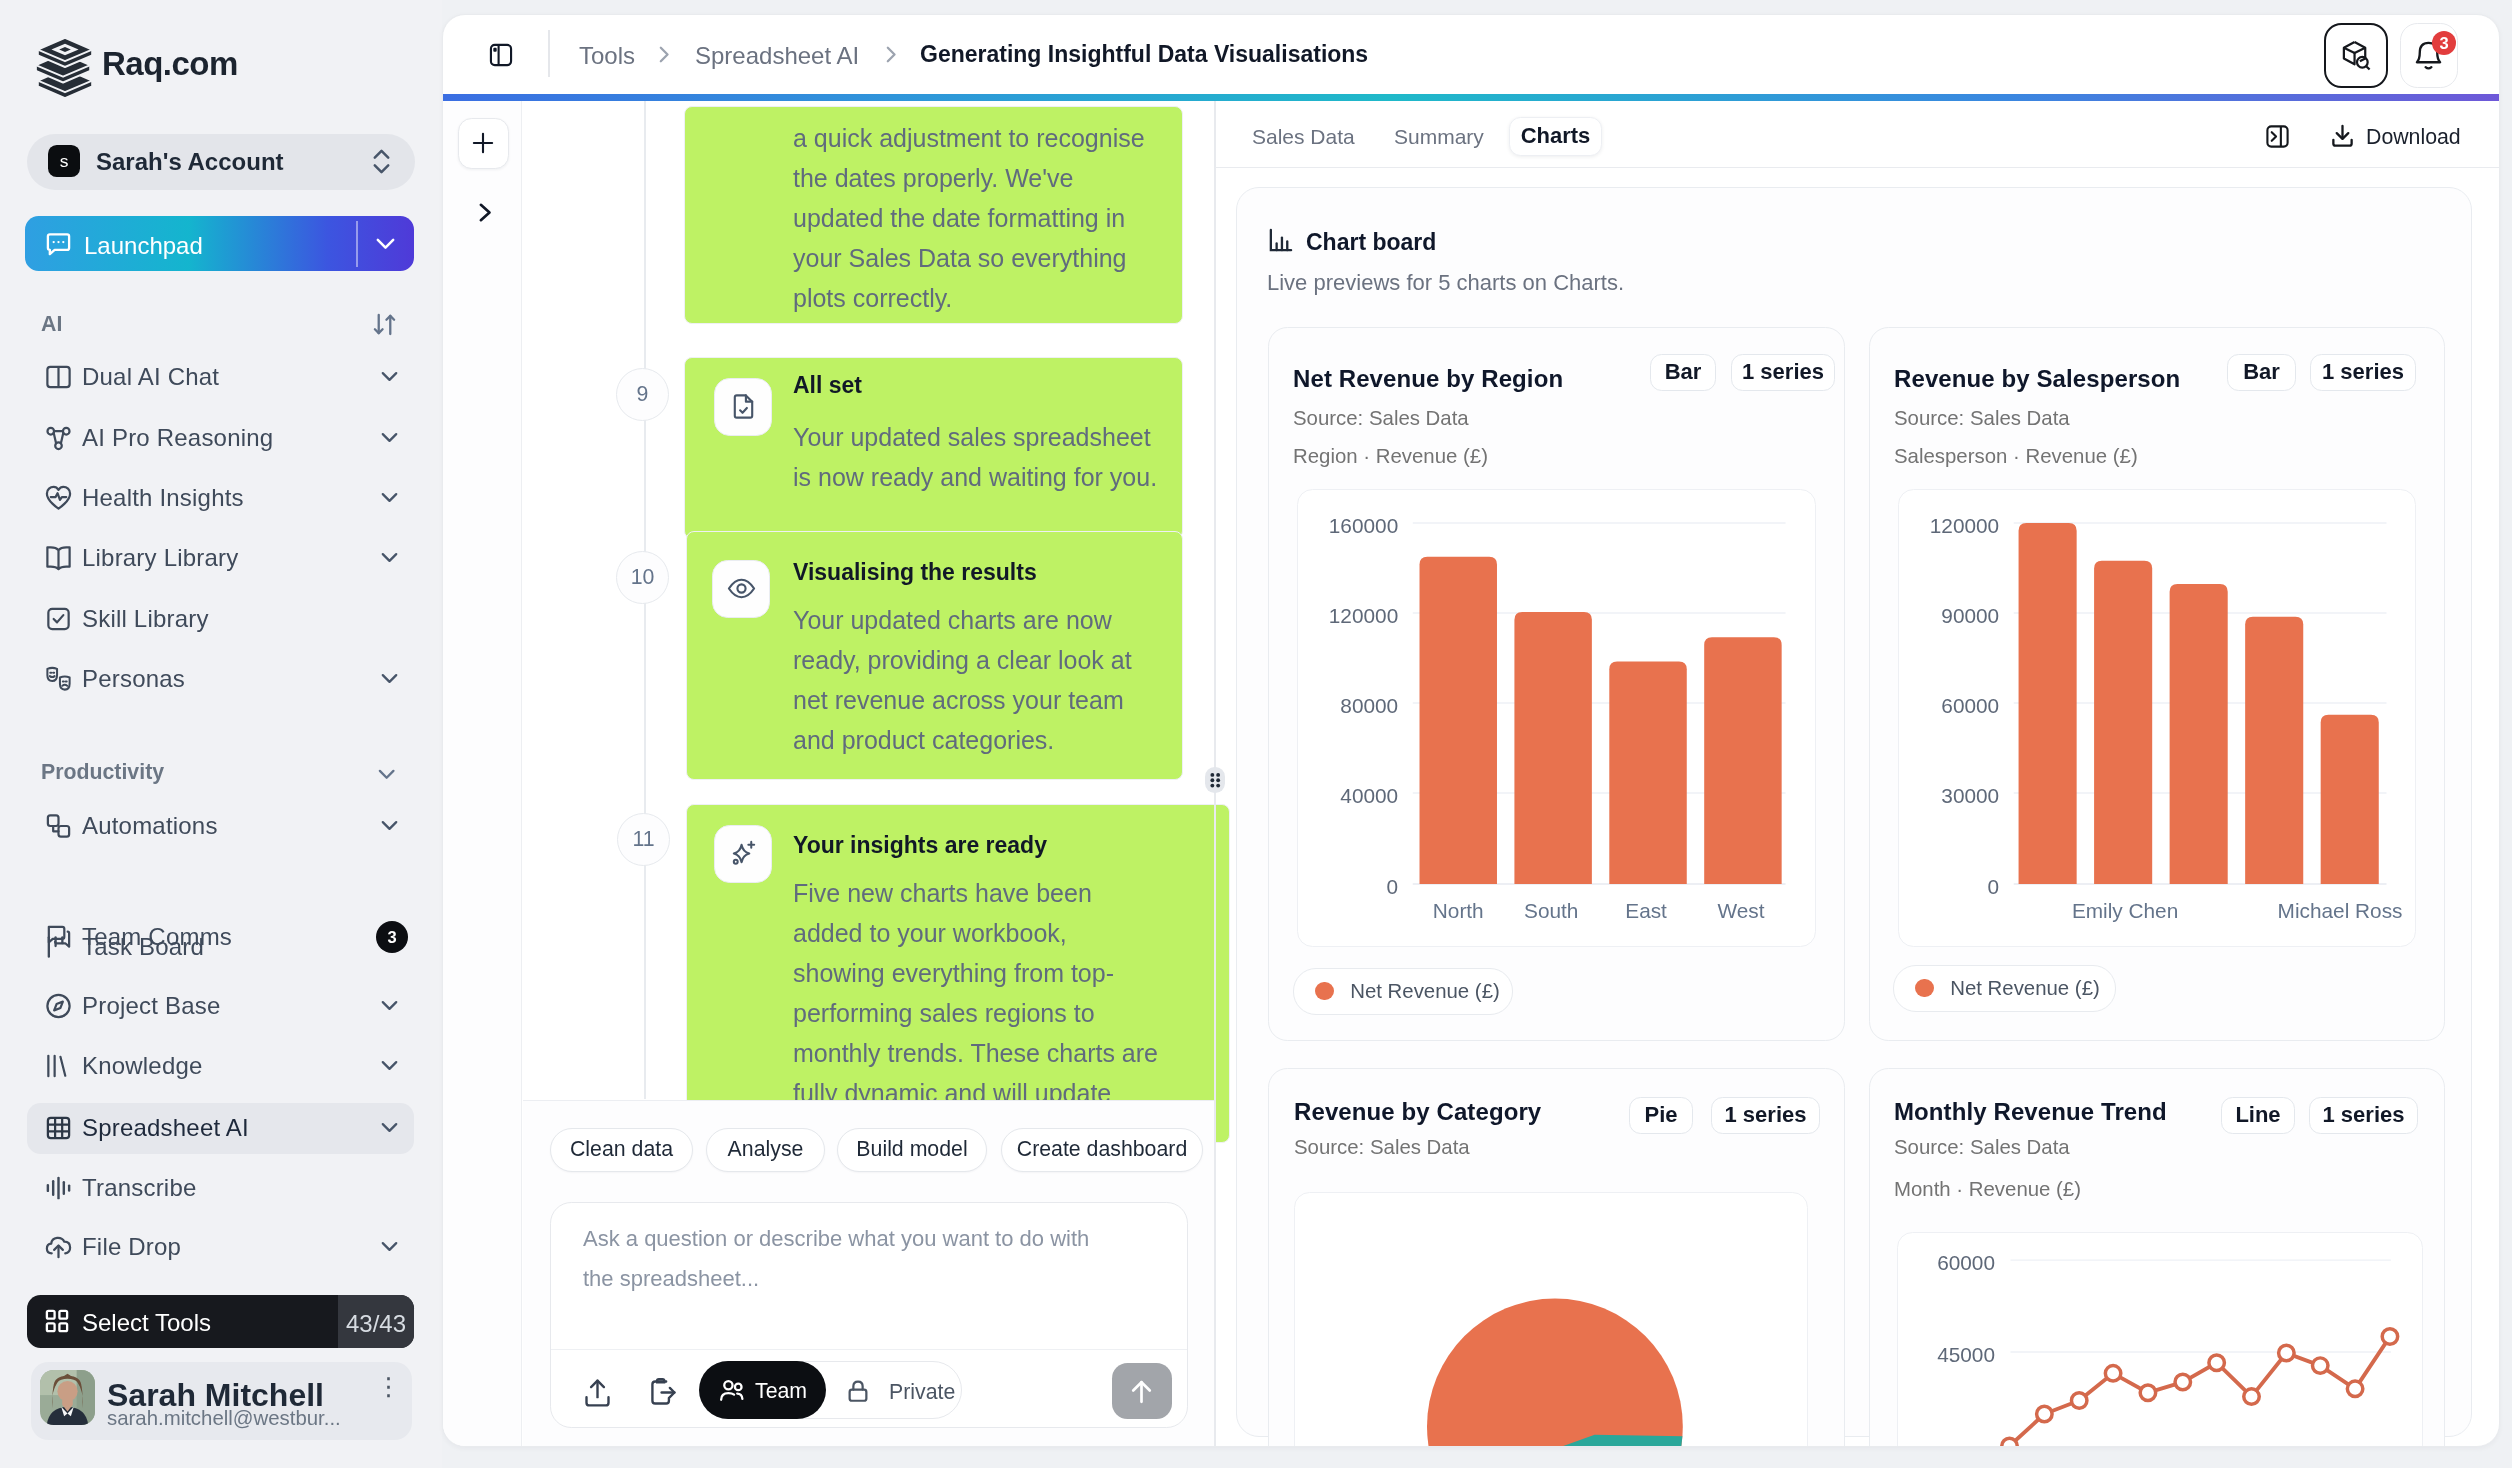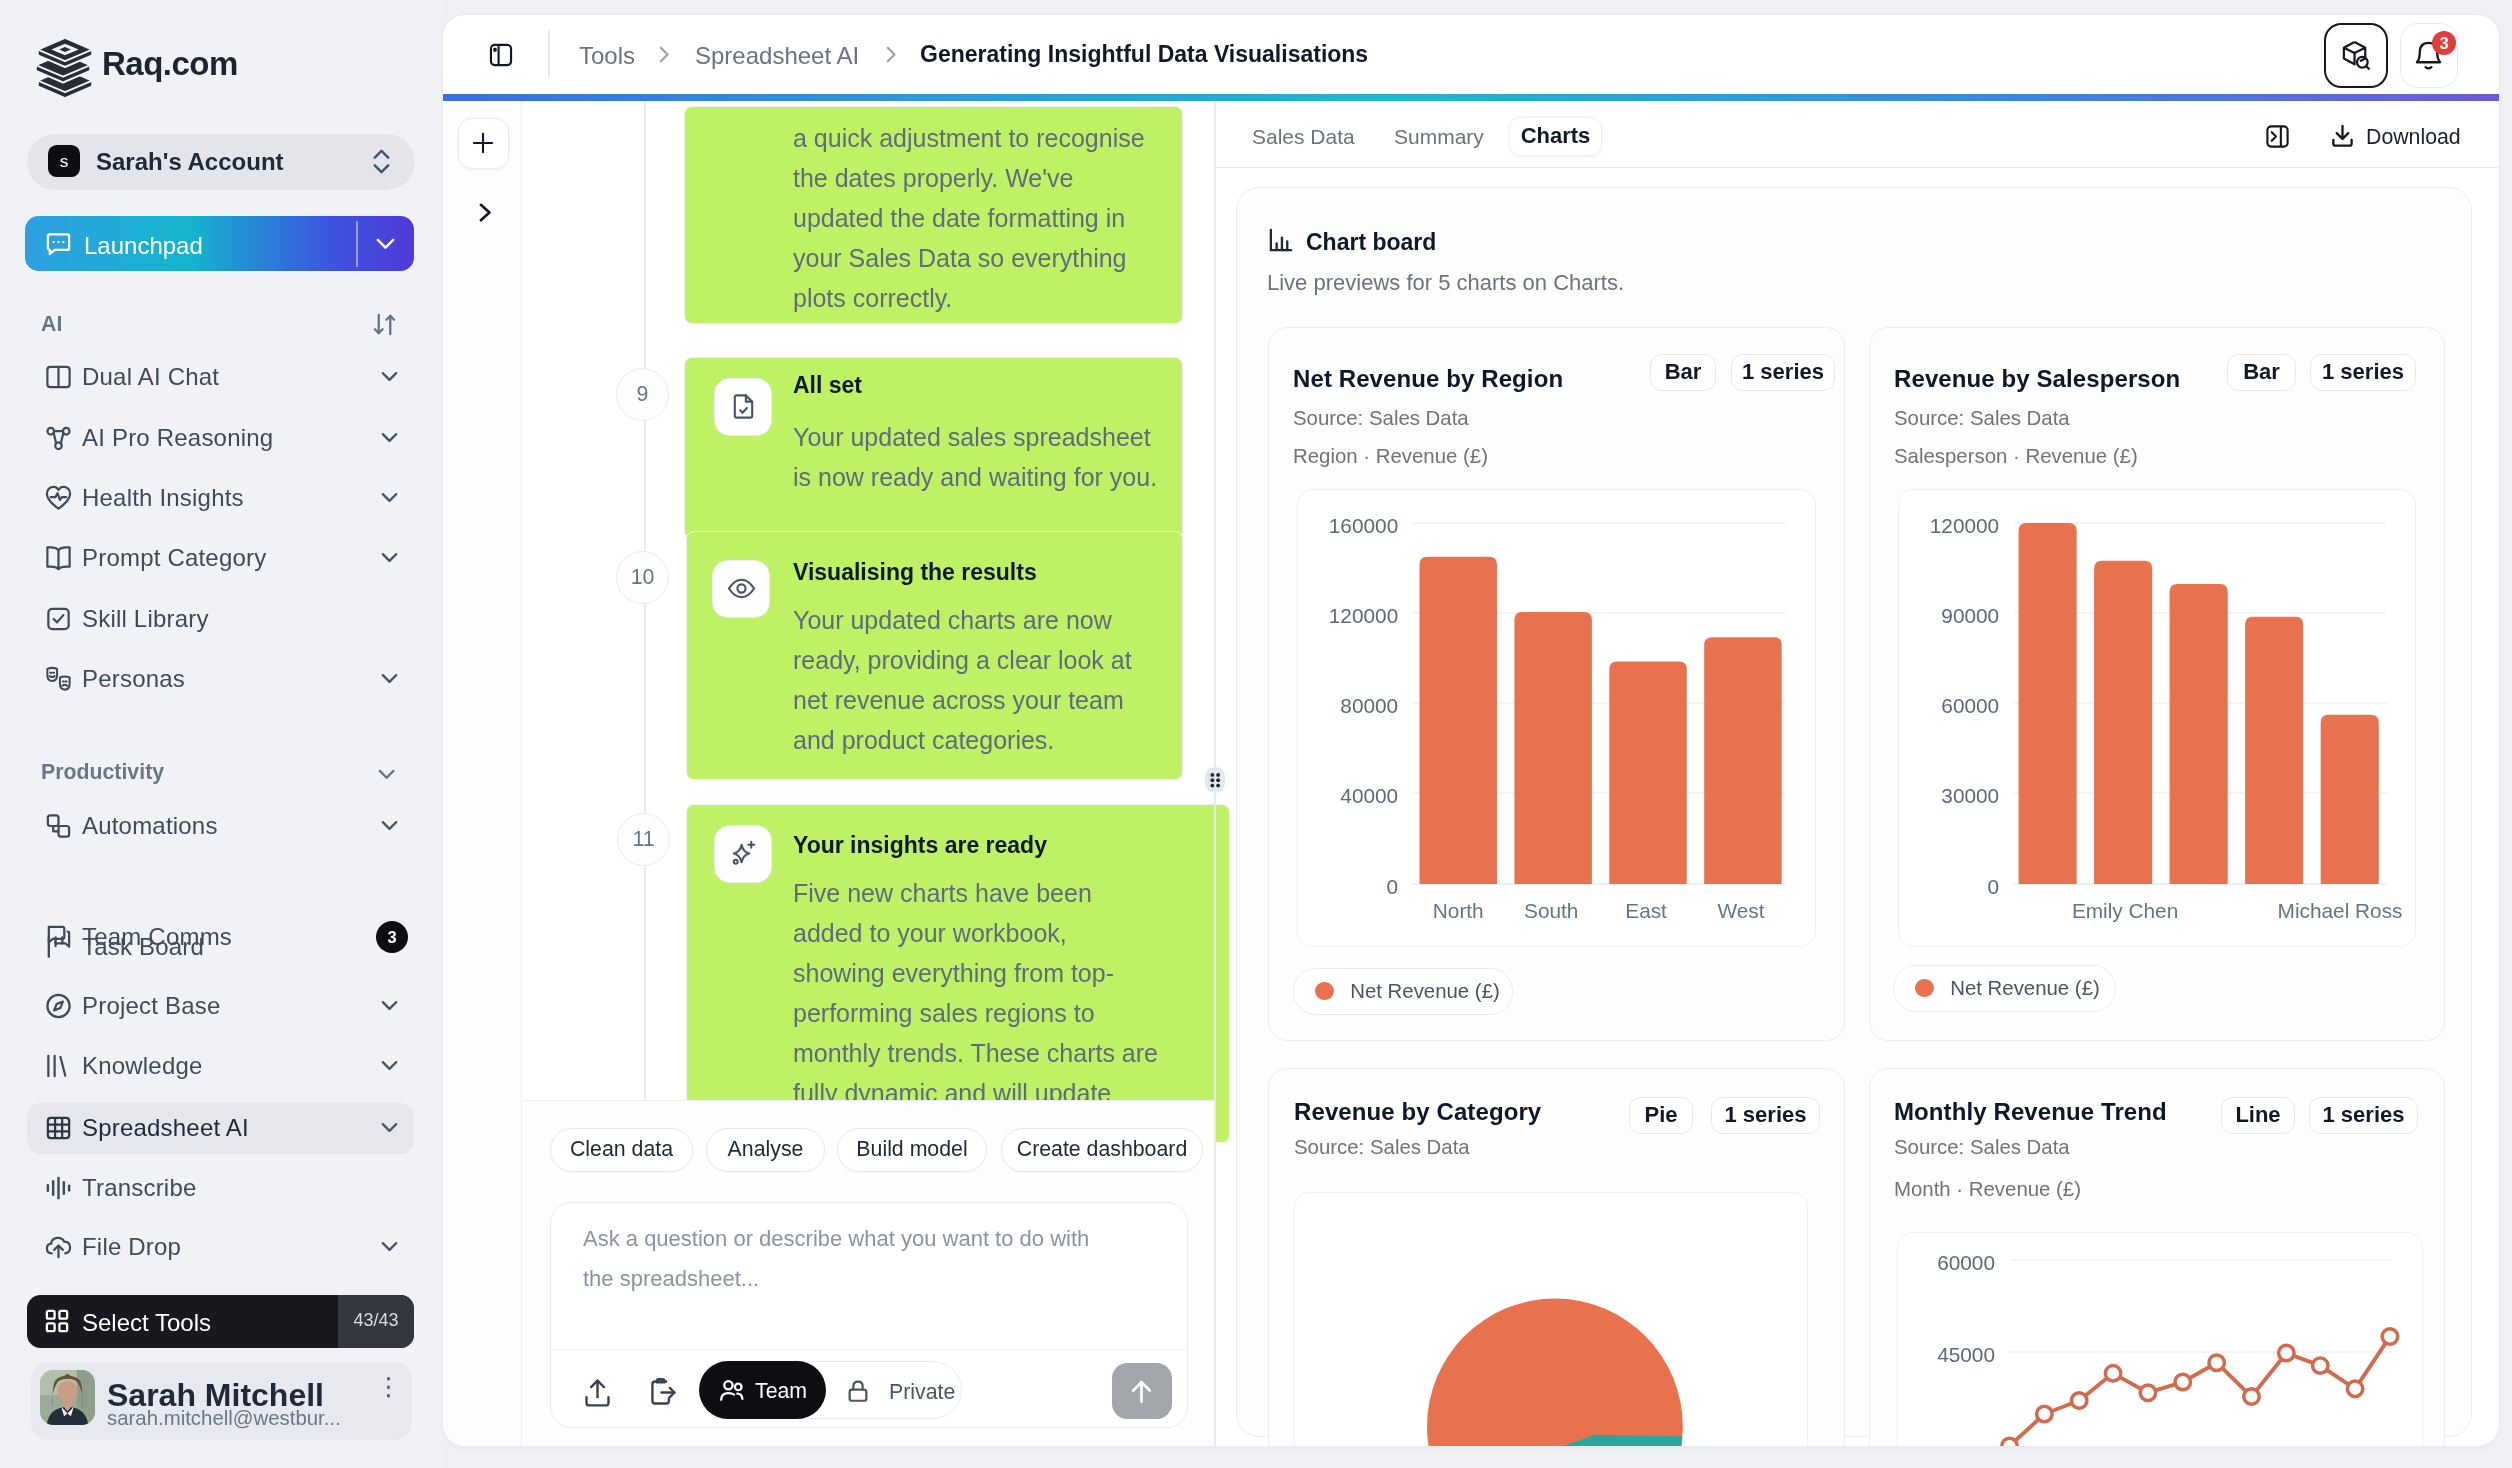--- a/index.html
+++ b/index.html
@@ -112,21 +112,21 @@
       </svg>
     <div class="lbl">Health Insights</div>
     <svg class="chev" width="23" height="14.5" viewBox="0 0 24 15" fill="none" stroke="#475569" stroke-width="2.4" stroke-linecap="round" stroke-linejoin="round">
         <path d="M5 3.5 L12 10.5 L19 3.5"></path>
       </svg>
   </div>
   <div class="side-item" style="top:528px">
     <svg class="ic" width="29" height="29" viewBox="0 0 30 30" fill="none" stroke="#3f4a5a" stroke-width="2.3" stroke-linecap="round" stroke-linejoin="round">
         <path d="M15 7 C13 4.5 10 4 7 4 L3.5 4 L3.5 24 L7 24 C10 24 13 24.5 15 26.5 C17 24.5 20 24 23 24 L26.5 24 L26.5 4 L23 4 C20 4 17 4.5 15 7 L15 26.5"></path>
       </svg>
-    <div class="lbl">Prompt Category</div>
+    <div class="lbl">Library Library</div>
     <svg class="chev" width="23" height="14.5" viewBox="0 0 24 15" fill="none" stroke="#475569" stroke-width="2.4" stroke-linecap="round" stroke-linejoin="round">
         <path d="M5 3.5 L12 10.5 L19 3.5"></path>
       </svg>
   </div>
   <div class="side-item" style="top:649px">
     <svg class="ic" width="29" height="29" viewBox="0 0 30 30" fill="none" stroke="#3f4a5a" stroke-width="2.1" stroke-linecap="round" stroke-linejoin="round">
         <path d="M3.5 4.5 Q8.5 2.5 13.5 4.5 L13.5 11 Q13.5 17 8.5 17 Q3.5 17 3.5 11 Z"></path>
         <path d="M6.5 8.5 L7.5 8.5 M9.5 8.5 L10.5 8.5 M6 12 Q8.5 14 11 12"></path>
         <path d="M16.5 13.5 Q21.5 11.5 26.5 13.5 L26.5 20 Q26.5 26 21.5 26 Q16.5 26 16.5 20 Z"></path>
         <path d="M19.5 17.5 L20.5 17.5 M22.5 17.5 L23.5 17.5 M19 22 Q21.5 20 24 22"></path>
@@ -237,21 +237,21 @@
 
   <div class="abs" style="left:27px;top:1295px;width:387px;height:53px;background:#17191e;border-radius:13.6px"></div>
   <div class="abs" style="left:338px;top:1295px;width:76px;height:53px;background:#34373e;border-radius:0 13.6px 13.6px 0"></div>
   <svg class="abs" style="left:44px;top:1308px" width="26" height="26" viewBox="0 0 27 27" fill="none" stroke="#fff" stroke-width="2.4">
       <rect x="3" y="3" width="8" height="8" rx="1.5"></rect>
       <rect x="16" y="3" width="8" height="8" rx="1.5"></rect>
       <rect x="3" y="16" width="8" height="8" rx="1.5"></rect>
       <rect x="16" y="16" width="8" height="8" rx="1.5"></rect>
     </svg>
   <div class="abs" style="left:82px;top:1309px;font-size:24px;color:#fff">Select Tools</div>
-  <div class="abs" style="left:338px;top:1310px;width:76px;text-align:center;font-size:18px;color:#d7dce2">43/43</div>
+  <div class="abs" style="left:338px;top:1310px;width:76px;text-align:center;font-size:24px;color:#d7dce2">43/43</div>
 
   <div class="abs" style="left:31px;top:1362px;width:381px;height:78px;background:#e7e9ee;border-radius:17.4px"></div>
   <svg class="abs" style="left:40px;top:1370px;border-radius:13.6px" width="55" height="55" viewBox="0 0 57 57">
     <rect width="57" height="57" fill="#9aab97"></rect>
     <rect width="57" height="26" fill="#b2c0ab"></rect>
     <rect x="38" width="19" height="57" fill="#8d9f8b"></rect>
     <path d="M13 26 Q13 7 28.5 7 Q44 7 44 26 L44 40 Q47 14 28.5 4 Q10 14 13 40 Z" fill="#6b4f3a"></path>
     <circle cx="28.5" cy="22" r="10.5" fill="#c99e85"></circle>
     <path d="M14 24 Q14 9 28.5 9 Q43 9 43 24 L43 18 Q43 6 28.5 6 Q14 6 14 18 Z" fill="#6b4f3a"></path>
     <path d="M7 57 Q9 39 28.5 38 Q48 39 50 57 Z" fill="#252e3b"></path>

